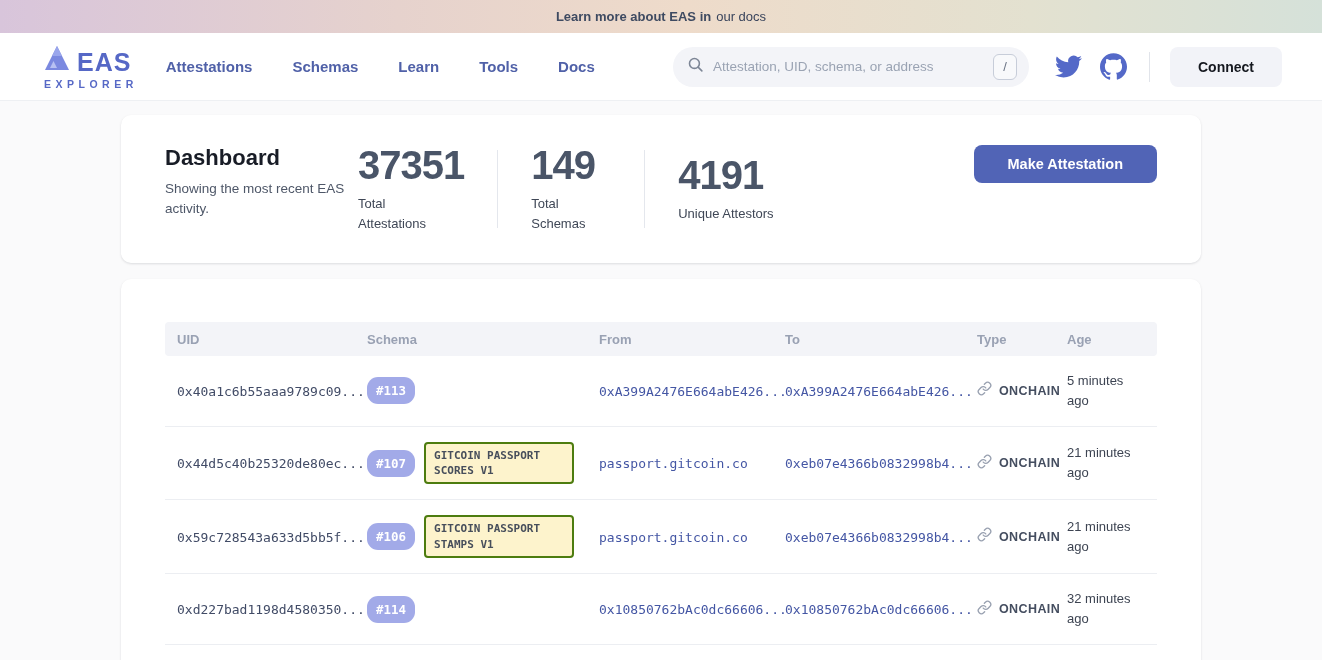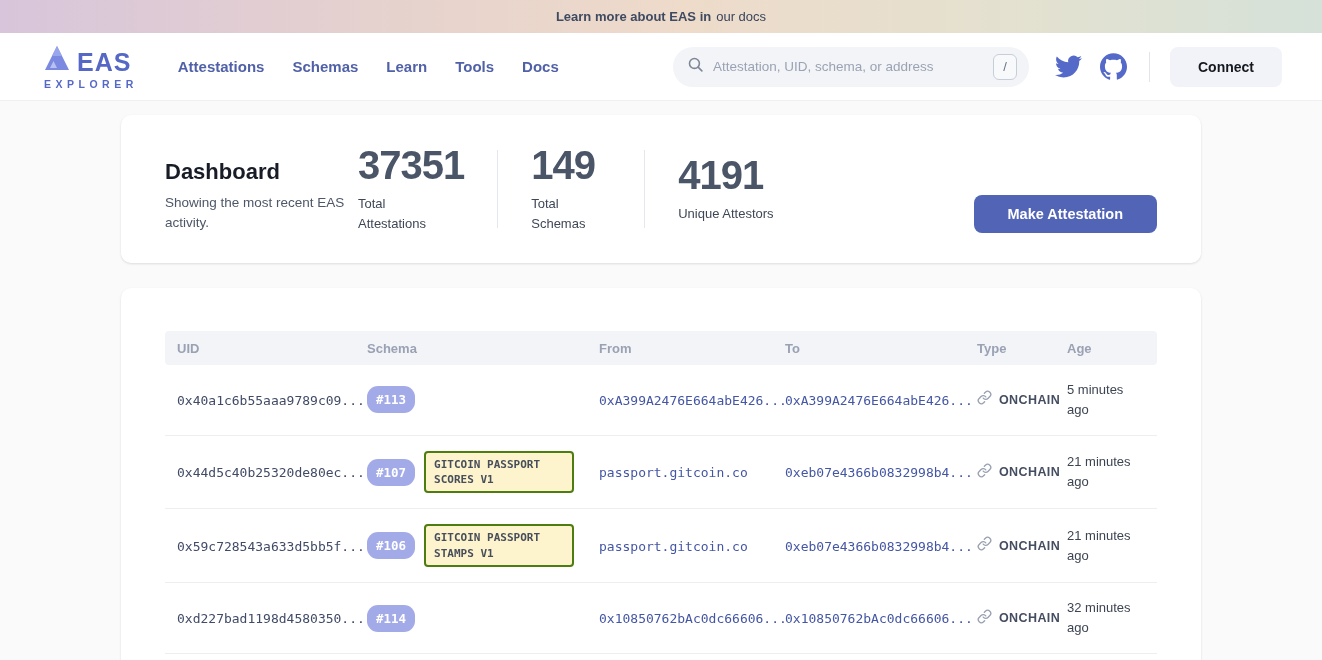--- a/index.html
+++ b/index.html
@@ -27,21 +27,21 @@
     padding: 0 40px 0 44px;
   }
   .logo { display: flex; flex-direction: column; line-height: 1; cursor: pointer; }
   .logo-top { display: flex; align-items: flex-end; gap: 6px; }
   .logo-eas {
     font-size: 25px; font-weight: 800; letter-spacing: 1px; color: #5668c6;
   }
   .logo-sub {
     font-size: 10.5px; letter-spacing: 4.5px; color: #5668c6; margin-top: 4px; font-weight: 600;
   }
-  .nav { display: flex; gap: 28px; margin-left: 40px; }
+  .nav { display: flex; gap: 40px; margin-left: 28px; }
   .nav-item { font-size: 15px; color: #5061a8; cursor: pointer; font-weight: 600; }
 
   .header-right { margin-left: auto; display: flex; align-items: center; }
   .search-wrap {
     position: relative; width: 356px; height: 40px;
     background: #f3f4f8; border-radius: 20px;
     display: flex; align-items: center; padding: 0 12px 0 14px; justify-content: center;
   }
   .search-wrap input {
     flex: 1; border: none; outline: none; background: transparent;
@@ -65,21 +65,21 @@
 
   
   .main { width: 1080px; margin: 14px auto 0; }
   .card {
     background: #ffffff; border-radius: 10px;
     box-shadow: 0 1px 2px rgba(16,24,40,.05), 0 1px 3px rgba(16,24,40,.08);
   }
 
   
   .dash-card {
-    padding: 30px 44px; display: flex; align-items: flex-end; margin-bottom: 25px;
+    padding: 30px 44px; display: flex; align-items: flex-start; margin-bottom: 16px;
   }
   .dash-titles { width: 193px; }
   .dash-title { font-size: 22px; font-weight: 800; color: #181c26; margin-bottom: 8px; }
   .dash-sub { font-size: 13.5px; color: #4e5768; line-height: 1.5; max-width: 180px; }
   .stats { display: flex; align-items: center; }
   .stat { display: flex; flex-direction: column; }
   .stat-value { font-size: 40px; font-weight: 800; color: #4a5568; line-height: 1; letter-spacing: -1px; }
   .stat-label { font-size: 13px; color: #3f4756; margin-top: 9px; line-height: 1.5; }
   .stat.narrow .stat-label { max-width: 80px; }
   .stat.wide .stat-label { white-space: nowrap; }

